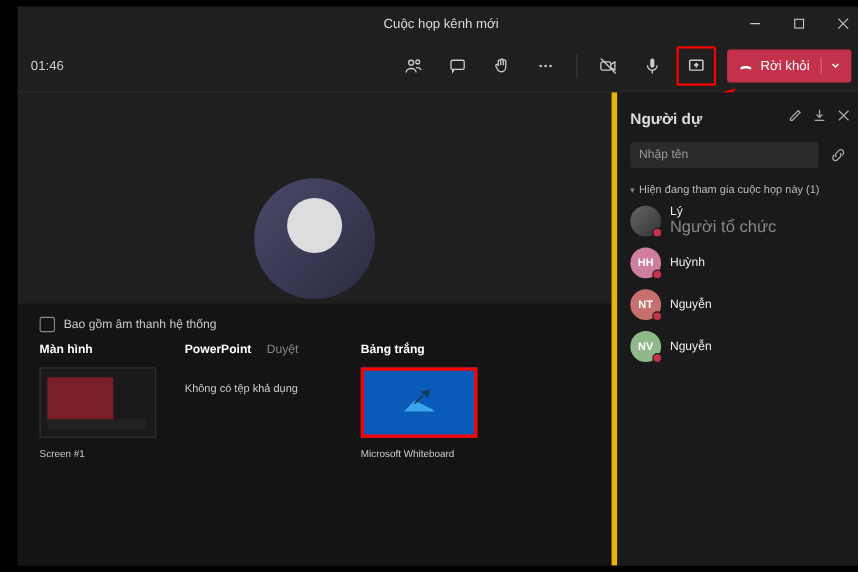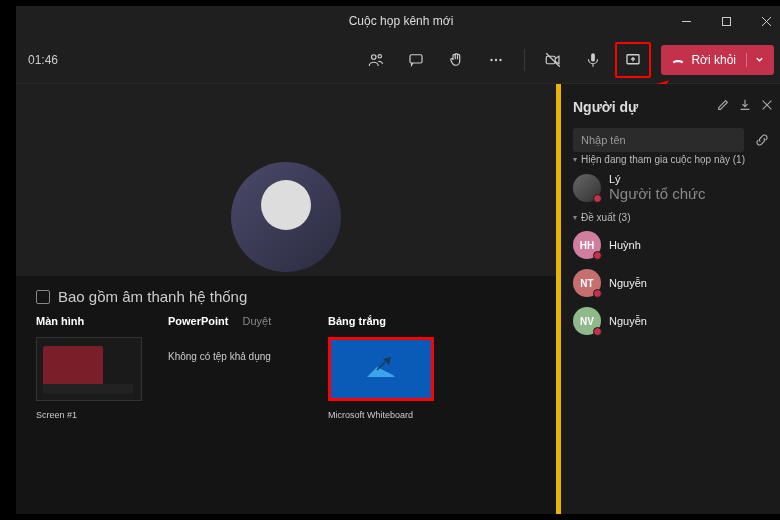--- a/index.html
+++ b/index.html
@@ -21,21 +21,21 @@
 .leave-btn { background: #c4314b; color: #fff; height: 30px; padding: 0 10px; border-radius: 3px; display: flex; align-items: center; gap: 6px; font-size: 12px; margin-left: 6px; }
 .leave-btn .chev { border-left: 1px solid rgba(255,255,255,0.3); padding-left: 8px; margin-left: 4px; }
 
 .arrow-red { position: absolute; top: 72px; left: 560px; pointer-events: none; }
 
 .stage { position: absolute; top: 78px; left: 0; width: 540px; height: 188px; display: flex; align-items: flex-end; justify-content: center; overflow: hidden; }
 .avatar-stage { width: 110px; height: 110px; border-radius: 50%; background: linear-gradient(135deg, #4a4a6a, #2b2b40); position: relative; overflow: hidden; }
 .avatar-stage::after { content:""; position:absolute; top:18px; left:30px; width:50px; height:50px; background:#ddd; border-radius:50%; }
 
 .share-tray { position: absolute; top: 270px; left: 0; width: 540px; height: 238px; background: #141414; padding: 12px 20px; overflow: hidden; }
-.sys-audio-row { display: flex; align-items: center; gap: 8px; color: #ccc; font-size: 15px; margin-bottom: 10px; }
+.sys-audio-row { display: flex; align-items: center; gap: 8px; color: #ccc; font-size: 11px; margin-bottom: 10px; }
 .sys-audio-row .cb { width: 14px; height: 14px; border: 1px solid #888; border-radius: 2px; }
 .tray-cols { display: flex; gap: 20px; }
 .tray-col { display: flex; flex-direction: column; gap: 6px; }
 .col-head { color: #fff; font-size: 11px; font-weight: 600; display: flex; gap: 14px; align-items: baseline; }
 .col-sub { color: #888; font-size: 11px; font-weight: 400; }
 .thumb { width: 106px; height: 64px; background: #2a2a2a; border: 1px solid #333; position: relative; margin-top: 4px; }
 .thumb-label { color: #ccc; font-size: 9px; margin-top: 3px; white-space: nowrap; overflow: hidden; text-overflow: ellipsis; max-width: 106px; }
 .no-file { color: #ccc; font-size: 10px; margin-top: 18px; }
 .thumb-wb { background: #0a5ab8; border: 3px solid #ff0000; }
 .thumb-wb .wb-ic { position: absolute; top: 50%; left: 50%; transform: translate(-50%,-50%); }
@@ -43,21 +43,21 @@
 .thumb-screen::before { content:""; position:absolute; top:8px; left:6px; width:60px; height:40px; background:#7a1f2a; border-radius:2px; }
 .thumb-screen::after { content:""; position:absolute; top:46px; left:6px; width:90px; height:10px; background:#222; }
 .thumb-dark { background: #0f0f0f; }
 .thumb-dark::before { content:""; position:absolute; top:8px; right:4px; width:28px; height:48px; background:#1c1c1c; }
 
 .side-panel { position: absolute; top: 78px; right: 0; width: 230px; height: 430px; background: #1a1a1a; border-left: 5px solid #eab308; padding: 14px 12px; color: #ddd; }
 .panel-header { display: flex; align-items: center; justify-content: space-between; margin-bottom: 12px; }
 .panel-title { font-size: 14px; font-weight: 600; }
 .panel-actions { display: flex; gap: 8px; color: #aaa; }
 .panel-actions svg { width: 14px; height: 14px; }
-.search-row { display: flex; align-items: flex-end; gap: 6px; margin-bottom: 2px; }
+.search-row { display: flex; align-items: flex-end; gap: 6px; margin-bottom: 14px; }
 .search-input { flex: 1; background: #2b2b2b; border: none; color: #ccc; font-size: 11px; padding: 6px 8px; border-radius: 3px; }
 .search-input::placeholder { color: #9a9a9a; }
 .link-ic { width: 24px; height: 24px; display:flex; align-items:center; justify-content:center; }
 .section-h { color: #bbb; font-size: 10px; margin-bottom: 8px; display:flex; align-items:center; gap:4px; }
 .section-h::before { content:"▾"; font-size: 8px; color:#888; }
 .att-row { display: flex; align-items: center; gap: 8px; margin-bottom: 10px; }
 .att-av { width: 28px; height: 28px; border-radius: 50%; display:flex; align-items:center; justify-content:center; font-size:10px; color:#fff; font-weight:600; position:relative; }
 .att-av .dot { position:absolute; bottom:-1px; right:-1px; width:9px; height:9px; border-radius:50%; background:#c4314b; border:1.5px solid #1a1a1a; }
 .att-name { font-size: 11px; color:#eee; }
 .att-sub { font-size: 15px; color:#888; }
@@ -229,21 +229,20 @@
     <div class="att-row">
       <div class="att-av av-ly">
           <span class="dot"></span>
         </div>
       <div>
         <div class="att-name">Lý</div>
         <div class="att-sub">Người tổ chức</div>
       </div>
     </div>
 
-    <div class="section-h">Đề xuất (3)</div>
     <div class="att-row">
       <div class="att-av av-hh">
           <span>HH</span>
           <span class="dot"></span>
         </div>
       <div class="att-name">Huỳnh</div>
     </div>
     <div class="att-row">
       <div class="att-av av-nt">
           <span>NT</span>

